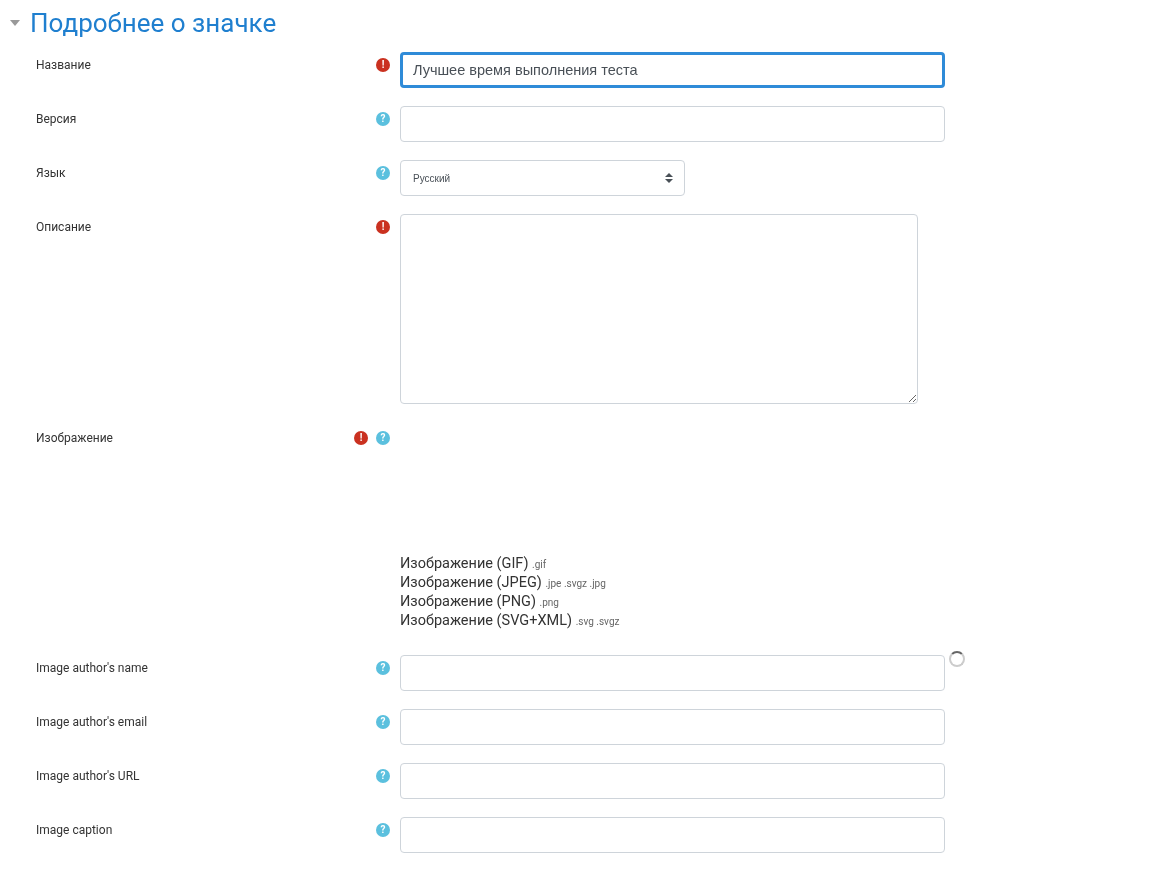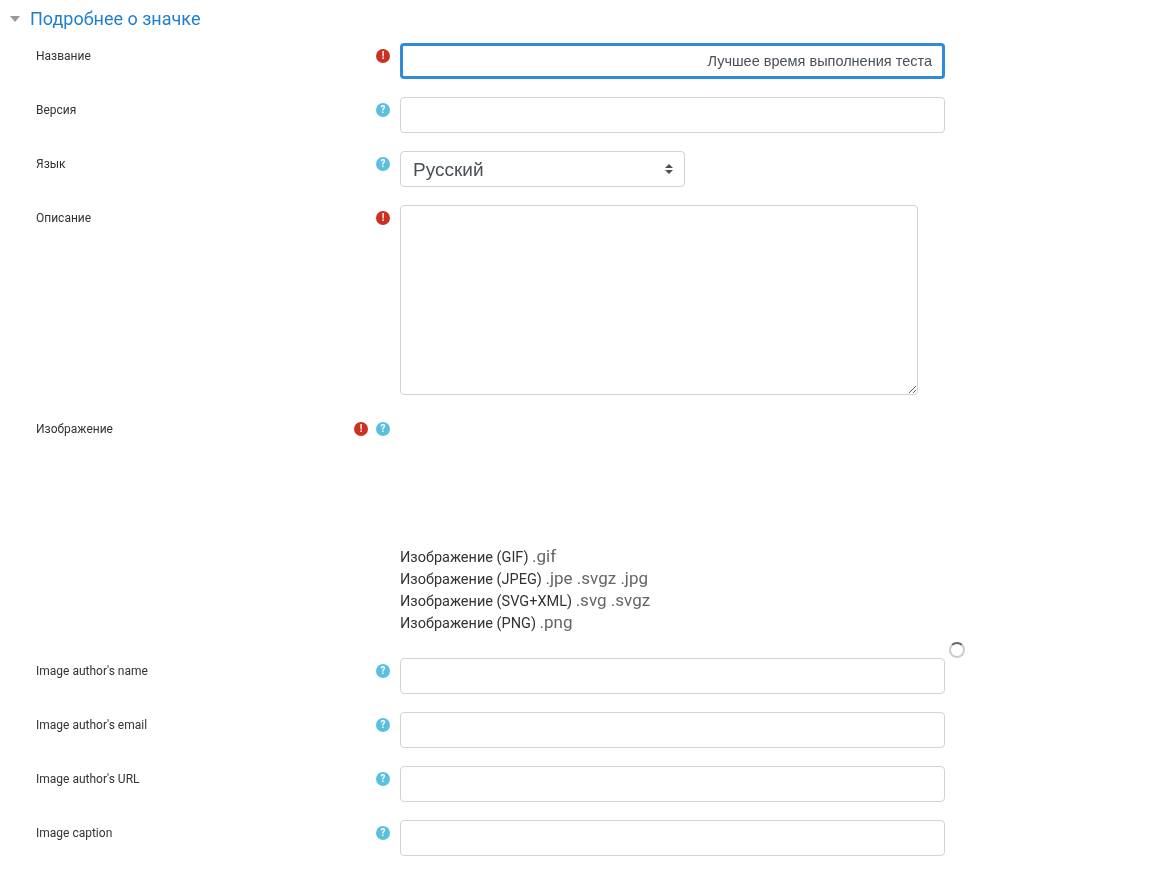--- a/index.html
+++ b/index.html
@@ -24,21 +24,21 @@
   .section-header .triangle {
     width: 0;
     height: 0;
     border-left: 5px solid transparent;
     border-right: 5px solid transparent;
     border-top: 6px solid #999;
     margin-right: 10px;
   }
   .section-title {
     color: #1f7fcf;
-    font-size: 18px;
+    font-size: 26px;
     font-weight: 400;
   }
   .form-row {
     display: flex;
     align-items: flex-start;
     margin-bottom: 18px;
   }
   .label-col {
     width: 390px;
     display: flex;
@@ -96,29 +96,28 @@
     border: 1px solid #ced4da;
     border-radius: 4px;
     font-size: 14.5px;
     color: #495057;
     background: #fff;
   }
   .text-input.focused {
     border: 3px solid #2f8bd8;
     outline: none;
     padding: 4px 10px;
-    text-align: right;
   }
   .select-input {
     width: 285px;
     height: 36px;
     padding: 6px 30px 6px 12px;
     border: 1px solid #ced4da;
     border-radius: 4px;
-    font-size: 19px;
+    font-size: 10px;
     color: #495057;
     background: #fff;
     appearance: none;
     position: relative;
   }
   .select-wrapper {
     position: relative;
     display: inline-block;
   }
   .select-arrows {
@@ -173,21 +172,21 @@
     font-size: 14.5px;
     color: #333;
   }
   .supported-files .heading {
     margin-bottom: 16px;
   }
   .supported-files .file-line {
     margin-bottom: 2px;
   }
   .file-ext {
-    font-size: 17px;
+    font-size: 10px;
     color: #666;
   }
   .form-row.image-row {
     margin-bottom: 24px;
   }
 </style>
 </head>
 <body>
 
 <div class="container">
@@ -267,27 +266,27 @@
         <div class="supported-files">
           <div class="file-line">
             <span>Изображение (GIF)</span>
             <span class="file-ext">.gif</span>
           </div>
           <div class="file-line">
             <span>Изображение (JPEG)</span>
             <span class="file-ext">.jpe .svgz .jpg</span>
           </div>
           <div class="file-line">
+            <span>Изображение (PNG)</span>
+            <span class="file-ext">.png</span>
+          </div>
+          <div class="file-line">
             <span>Изображение (SVG+XML)</span>
             <span class="file-ext">.svg .svgz</span>
           </div>
-          <div class="file-line">
-            <span>Изображение (PNG)</span>
-            <span class="file-ext">.png</span>
-          </div>
         </div>
       </div>
     </div>
   </div>
 
   <div class="form-row">
     <div class="label-col">
       <span class="label-text">Image author's name</span>
       <span class="icon-group">
         <span class="help-icon">?</span>

